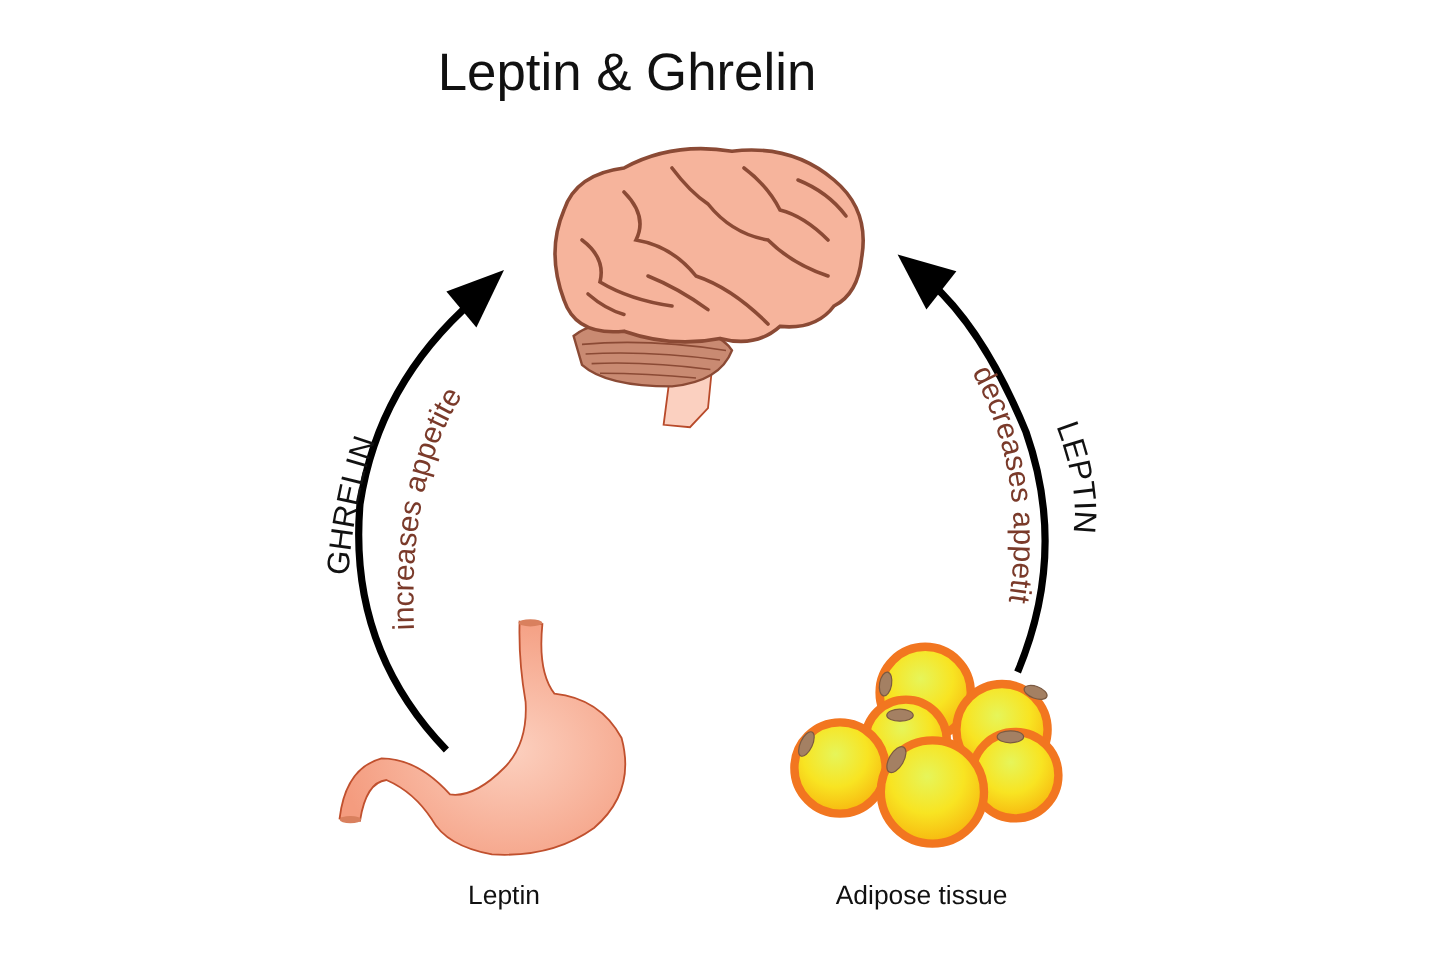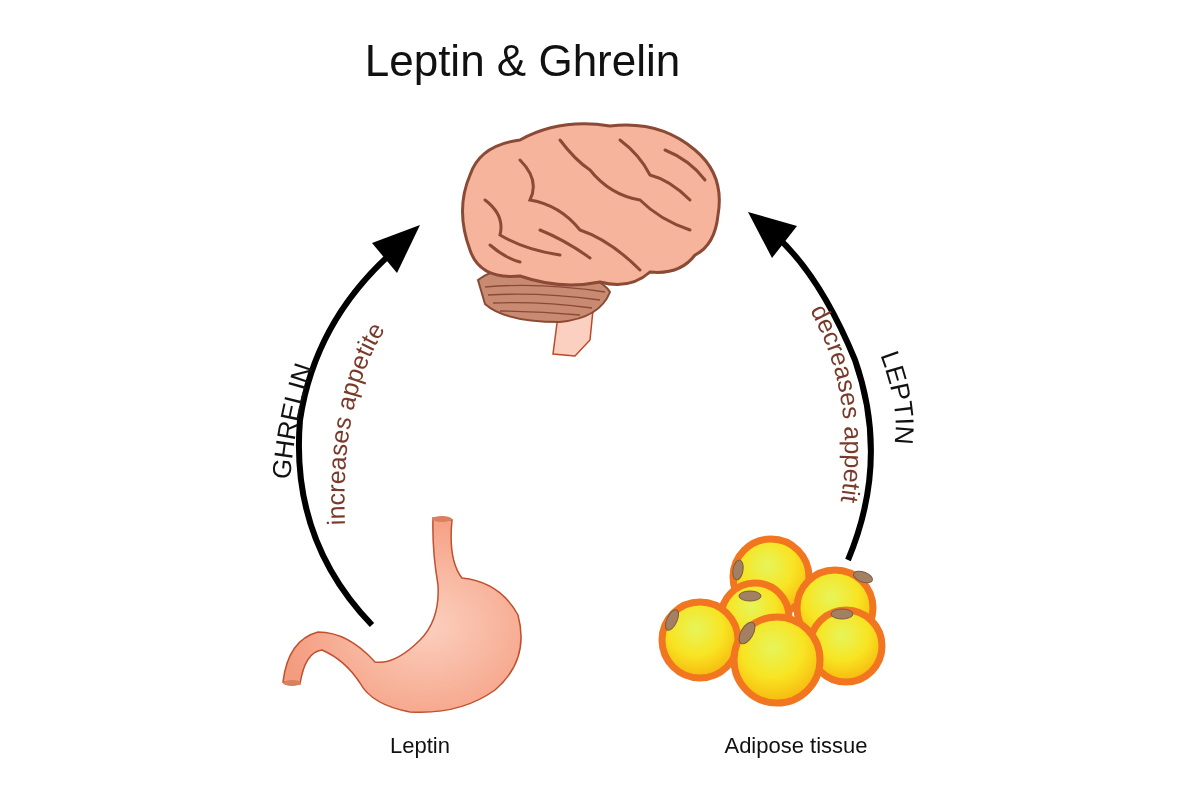--- a/index.html
+++ b/index.html
@@ -92,13 +92,13 @@
       <ellipse cx="863" cy="577" rx="10" ry="5" transform="rotate(20 863 577)"></ellipse>
       <ellipse cx="750" cy="596" rx="11" ry="5"></ellipse>
       <ellipse cx="672" cy="620" rx="5" ry="11" transform="rotate(25 672 620)"></ellipse>
       <ellipse cx="842" cy="614" rx="11" ry="5"></ellipse>
       <ellipse cx="747" cy="633" rx="6" ry="12" transform="rotate(30 747 633)"></ellipse>
     </g>
   </g>
 </svg>
 
 <div class="label" style="left:360px;top:733px;width:120px;">Leptin</div>
-<div class="label" style="left:706px;top:733px;width:180px;">Adipose tissue</div>
+<div class="label" style="left:678px;top:733px;width:180px;">Adipose tissue</div>
 
 </body></html>

